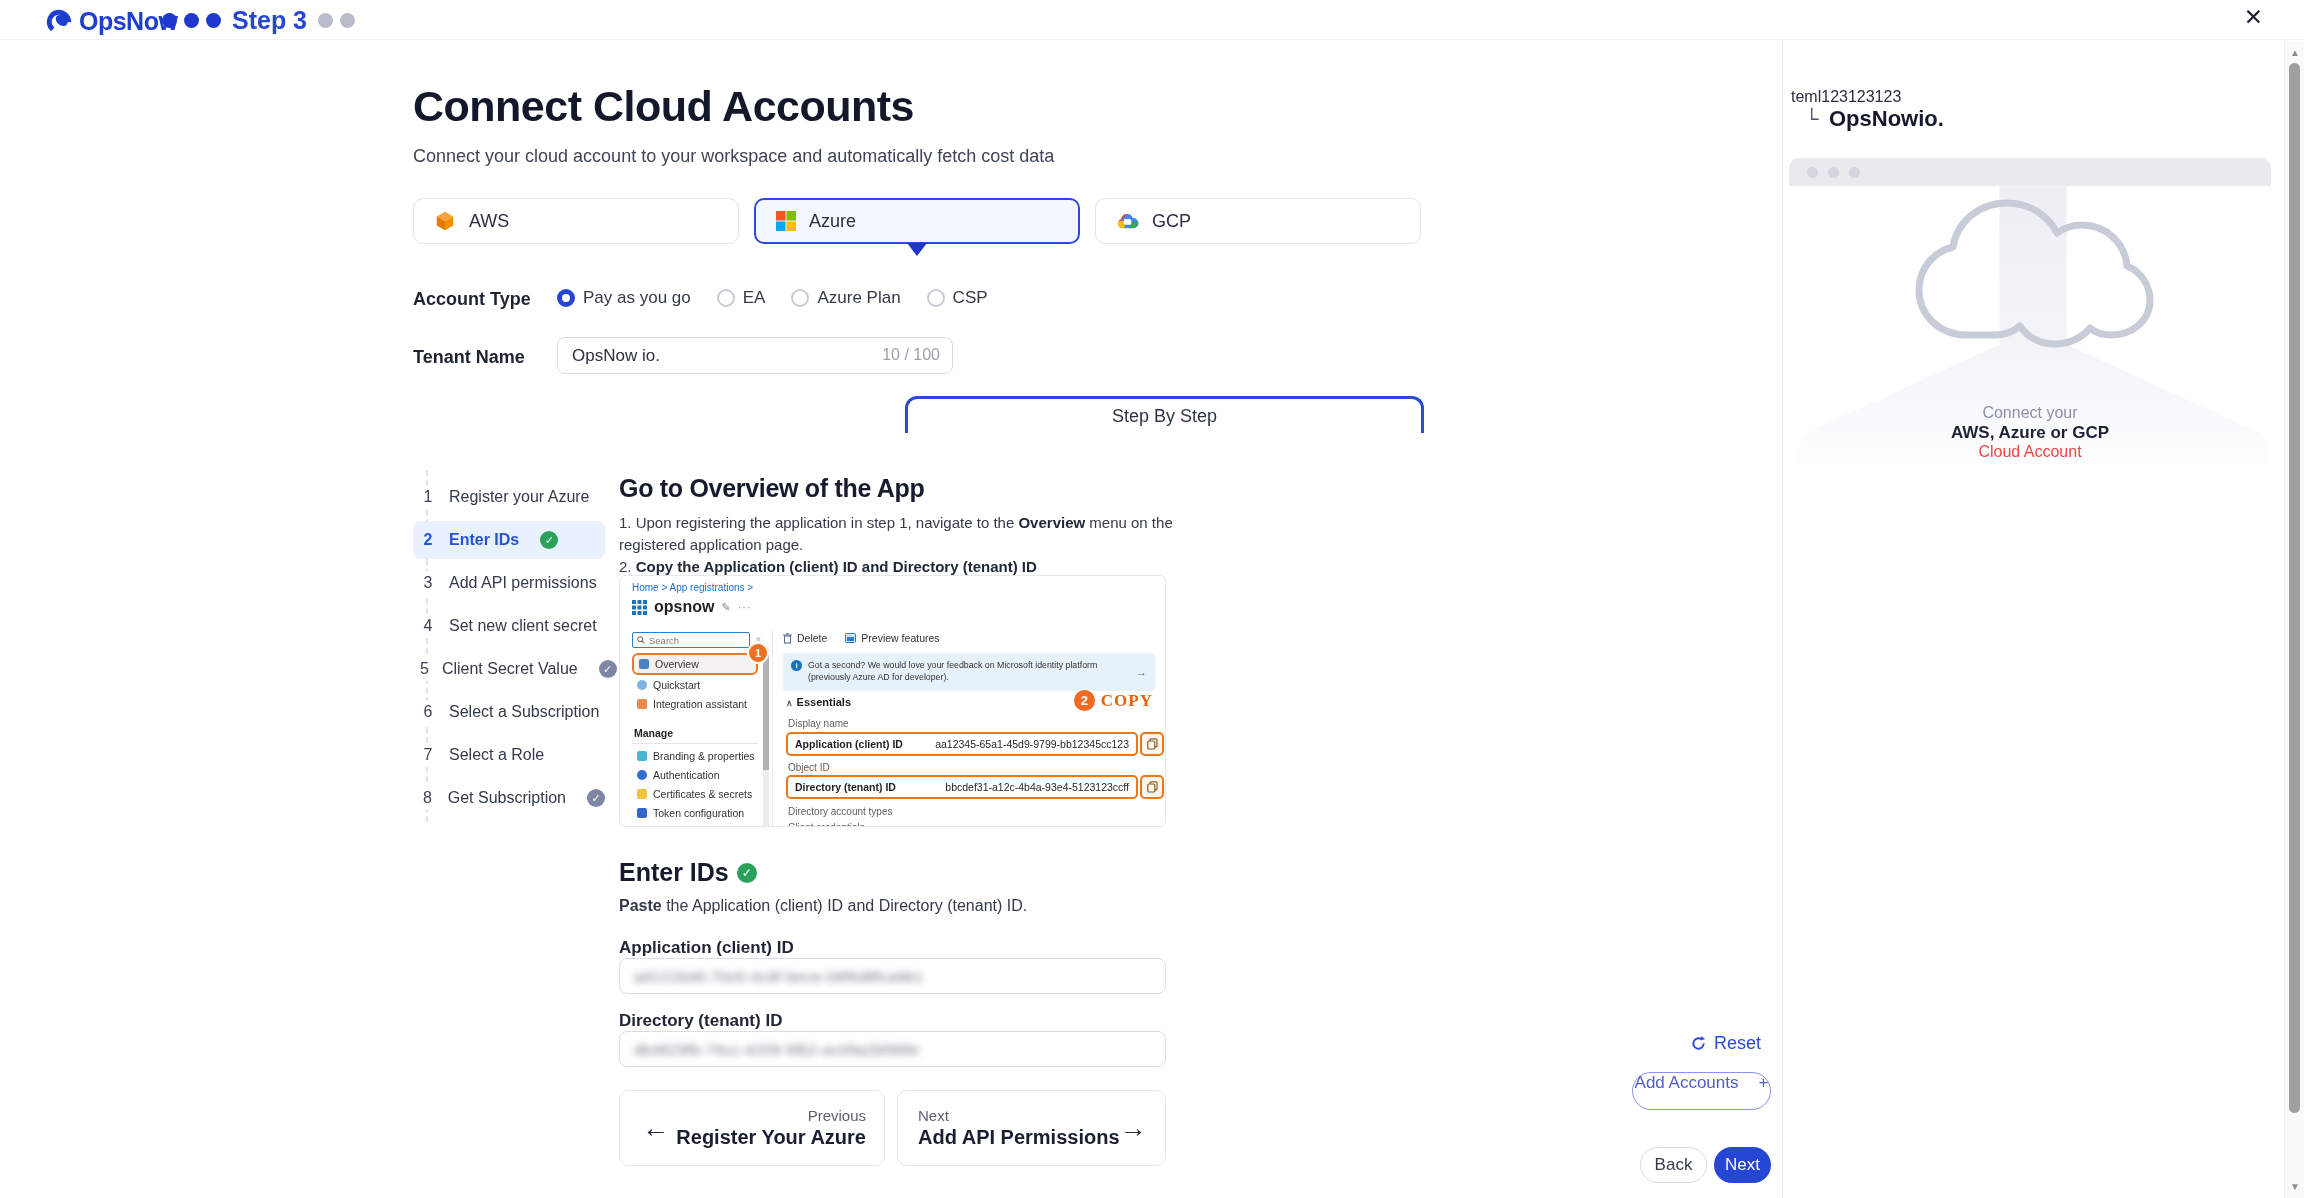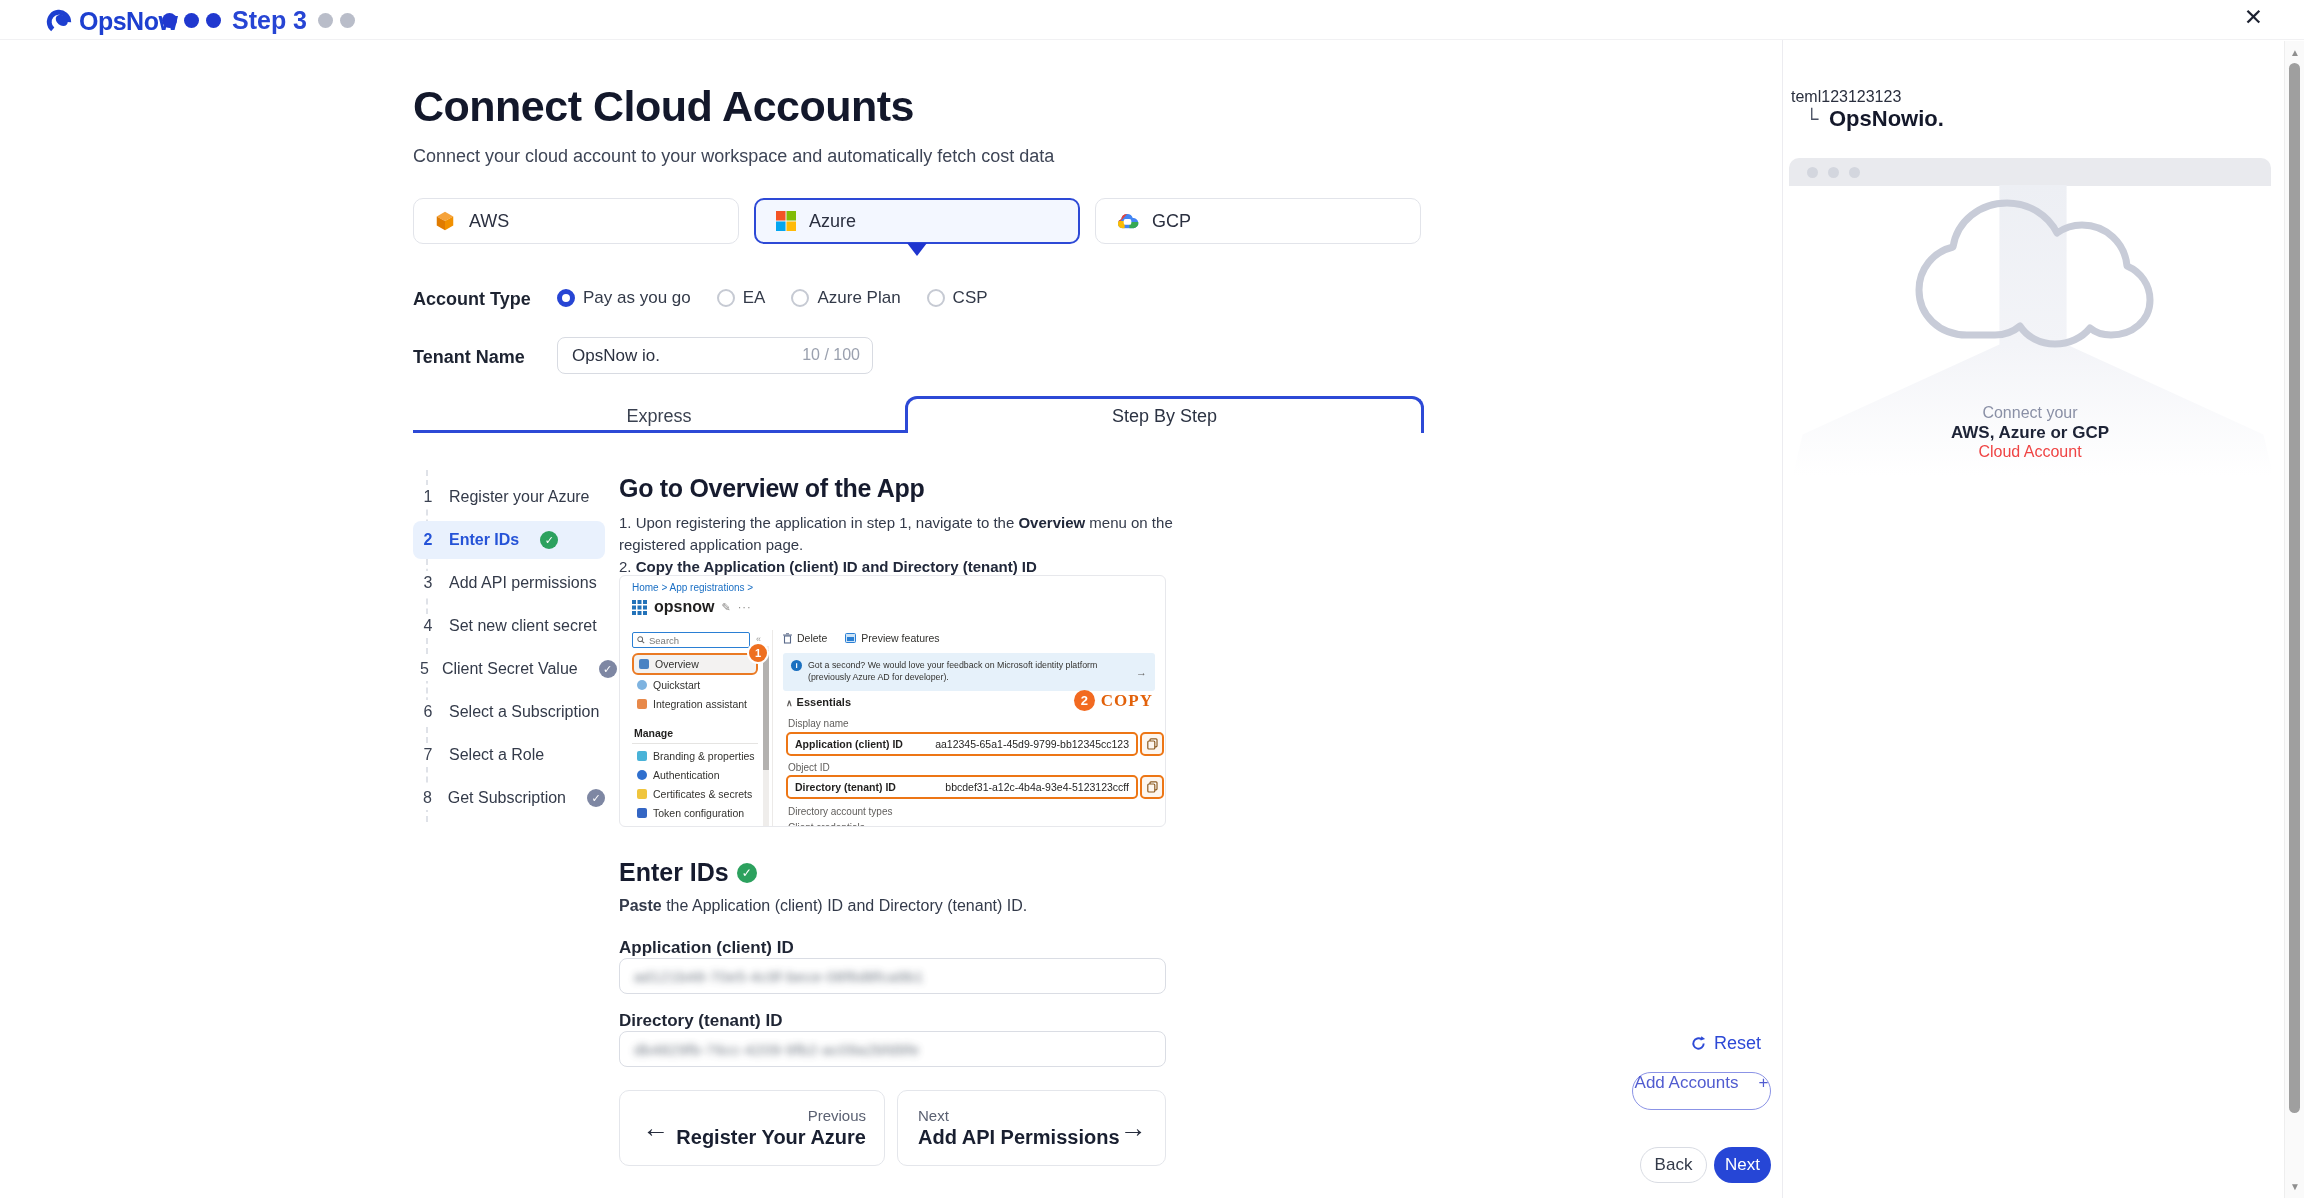--- a/index.html
+++ b/index.html
@@ -33,21 +33,21 @@
                  border:10px solid transparent; border-top:13px solid #1f35cf; border-bottom:0; }
   .icon16 { display:inline-flex; flex:none; }
 
   
   .form-label { position:absolute; left:413px; font-size:18px; font-weight:700; color:#1d2331; }
   .radio-row { position:absolute; left:557px; top:288px; display:flex; gap:26px; align-items:center; }
   .radio-opt { display:flex; align-items:center; gap:8px; cursor:pointer; }
   .radio-dot { width:18px; height:18px; border-radius:50%; border:2px solid #c6cad3; background:#fff; flex:none; }
   .radio-opt.selected .radio-dot { border:5.5px solid #2745d4; }
   .radio-opt span.rlabel { font-size:17px; color:#333a49; }
-  .tenant-wrap { position:absolute; left:557px; top:337px; width:316px; height:37px; }
+  .tenant-wrap { position:absolute; left:557px; top:337px; width:396px; height:37px; }
   .tenant-wrap input { width:100%; height:100%; border:1.5px solid #d8dbe2; border-radius:8px; padding:0 66px 0 14px;
                        font-size:17px; color:#2b3140; outline:none; font-family:inherit; }
   .tenant-counter { position:absolute; right:13px; top:9px; font-size:16px; color:#9aa0ae; }
 
   
   .tab-express { position:absolute; left:413px; top:402px; width:492px; height:31px; display:flex; align-items:center;
                  justify-content:center; font-size:18px; color:#3a4150; border-bottom:3px solid #2d49d6; cursor:pointer; }
   .tab-active { position:absolute; left:905px; top:396px; width:519px; height:37px; display:flex; align-items:center;
                 justify-content:center; font-size:18px; color:#2c3343; background:#fff; border:3px solid #2d49d6;
                 border-bottom:none; border-radius:12px 12px 0 0; cursor:pointer; z-index:2; }
@@ -264,21 +264,20 @@
       <span class="rlabel">CSP</span>
     </label>
   </div>
 
   <div class="form-label" style="top:347px;">Tenant Name</div>
   <div class="tenant-wrap">
     <input type="text" value="OpsNow io." style="">
     <span class="tenant-counter">10 / 100</span>
   </div>
 
-  <div class="tab-express">Express</div>
   <div class="tab-active">Step By Step</div>
 
   <div class="step-line"></div>
   <div class="stepper">
     <div class="step-row">
       <span class="step-num">1</span>
       <span class="step-label">Register your Azure</span>
     </div>
     <div class="step-row active">
       <span class="step-num">2</span>

